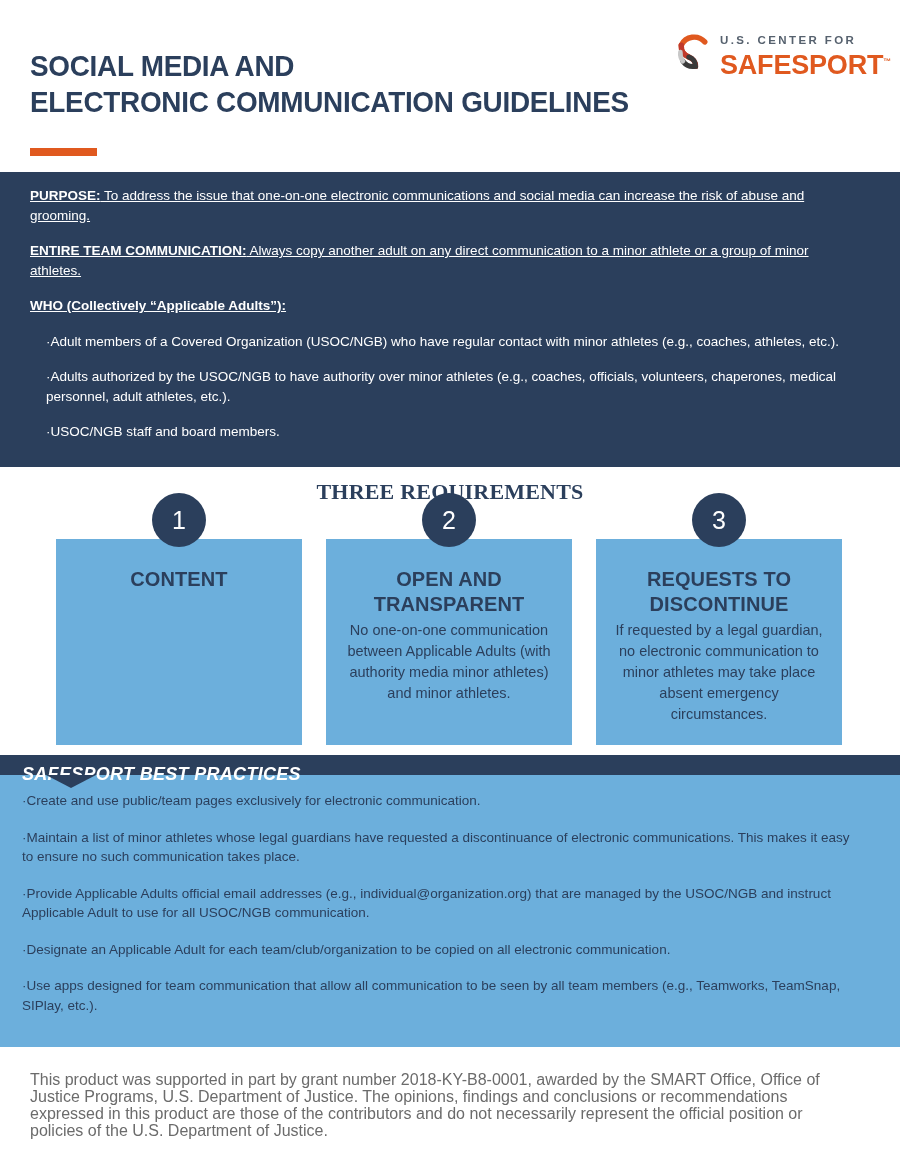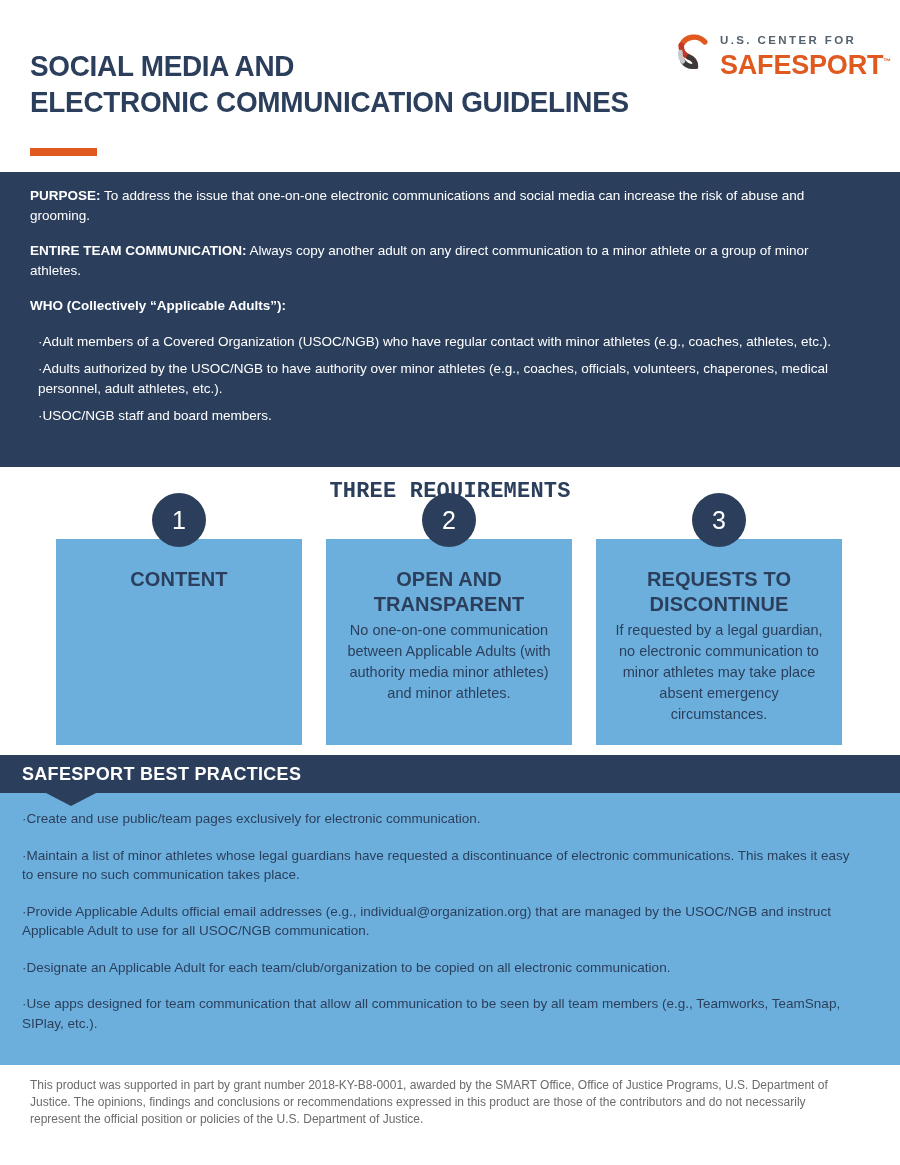--- a/index.html
+++ b/index.html
@@ -104,44 +104,45 @@
     color: #ffffff;
     padding: 14px 30px 10px 30px;
     box-sizing: border-box;
     height: 295px;
     font-size: 13.5px;
     line-height: 19.5px;
     font-family: "Liberation Sans Narrow", "Liberation Sans", sans-serif;
   }
   .navy-panel p {
     margin: 0 17px 16px 0;
+    text-decoration: underline;
   }
   .navy-panel p:last-child { margin-bottom: 0; }
   .navy-panel b { font-weight: bold; }
   .who-block { margin: 0; }
   .who-head { font-weight: bold; margin: 0 0 1px 0; }
   .who-list { margin: 0; padding: 0; list-style: none; }
-  .who-list li { margin: 8px; }
+  .who-list li { margin: 16px; }
 
   
   .req-section {
     position: relative;
     height: 288px;
     background: #ffffff;
   }
   .req-heading {
     text-align: center;
     font-size: 22px;
     font-weight: bold;
     color: #2b3f5c;
     letter-spacing: 0.2px;
     padding-top: 12px;
     margin: 0;
     text-transform: uppercase;
-    font-family: Liberation Mono, monospace;
+    font-family: Liberation Serif, serif;
   }
   .req-cards {
     position: absolute;
     top: 72px;
     left: 0;
     width: 900px;
     height: 206px;
   }
   .req-card {
     position: absolute;
@@ -186,24 +187,25 @@
     font-size: 14.5px;
     line-height: 21px;
     color: #2b3f5c;
     margin: 0;
   }
 
   
   .bp-header {
     position: relative;
     background: #2b3f5c;
-    height: 38px;
+    height: 20px;
     box-sizing: border-box;
     padding: 8px 0 0 22px;
     z-index: 2;
+    font-style: italic;
   }
   .bp-header-title {
     font-size: 18px;
     font-weight: bold;
     color: #ffffff;
     letter-spacing: 0.3px;
     text-transform: uppercase;
     line-height: 22px;
     font-family: "Liberation Sans", sans-serif;
   }
@@ -227,23 +229,23 @@
     color: #2b3f5c;
     font-family: "Liberation Sans Narrow", "Liberation Sans", sans-serif;
   }
   .bp-list { margin: 0; padding: 0; list-style: none; }
   .bp-list li { margin: 0 14px 17px 0; }
   .bp-list li:last-child { margin-bottom: 0; }
 
   
   .footer {
     background: #ffffff;
-    padding: 12px 55px 0 30px;
-    box-sizing: border-box;
-    font-size: 12px;
+    padding: 24px 55px 0 30px;
+    box-sizing: border-box;
+    font-size: 16px;
     line-height: 17px;
     color: #6b6b6b;
     font-family: "Liberation Sans Narrow", "Liberation Sans", sans-serif;
   }
   .footer p { margin: 0; }
 </style>
 </head>
 <body>
 
 <div class="header">

